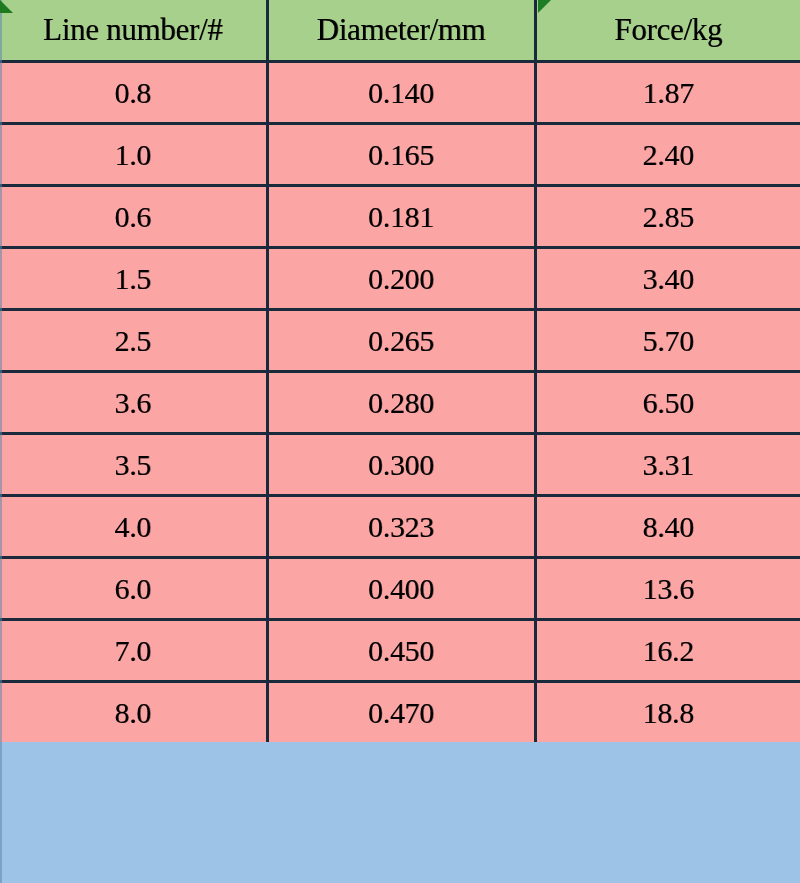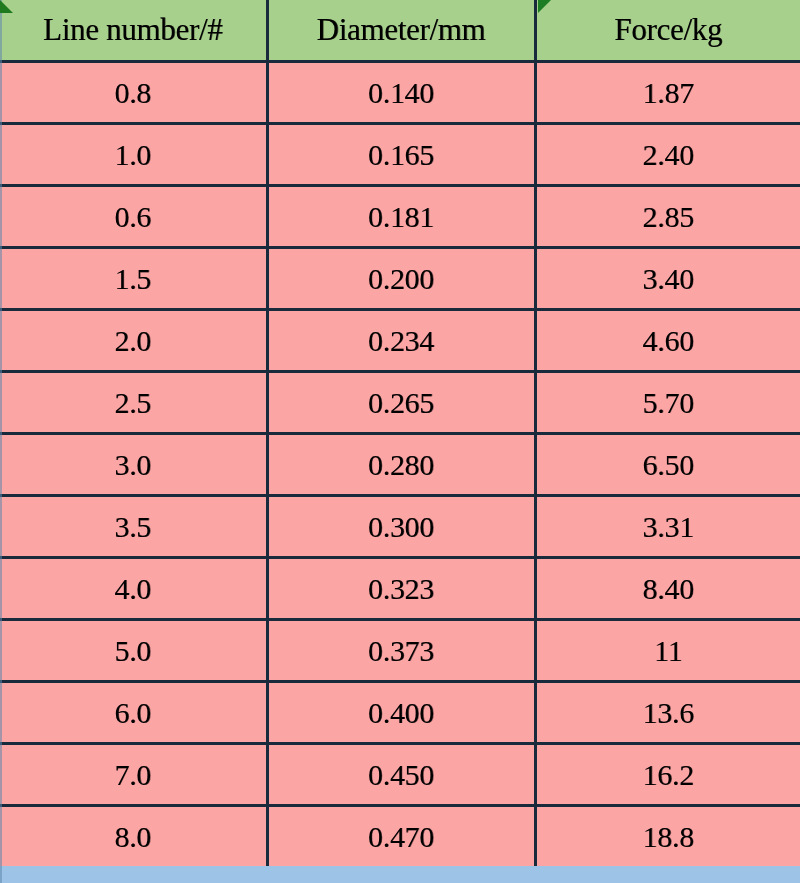--- a/index.html
+++ b/index.html
@@ -137,48 +137,38 @@
         <td>0.6</td>
         <td>0.181</td>
         <td>2.85</td>
       </tr>
       <tr>
         <td>1.5</td>
         <td>0.200</td>
         <td>3.40</td>
       </tr>
       <tr>
-        <td>2.0</td>
-        <td>0.234</td>
-        <td>4.60</td>
-      </tr>
-      <tr>
         <td>2.5</td>
         <td>0.265</td>
         <td>5.70</td>
       </tr>
       <tr>
-        <td>3.0</td>
+        <td>3.6</td>
         <td>0.280</td>
         <td>6.50</td>
       </tr>
       <tr>
         <td>3.5</td>
         <td>0.300</td>
         <td>3.31</td>
       </tr>
       <tr>
         <td>4.0</td>
         <td>0.323</td>
         <td>8.40</td>
-      </tr>
-      <tr>
-        <td>5.0</td>
-        <td>0.373</td>
-        <td>11</td>
       </tr>
       <tr>
         <td>6.0</td>
         <td>0.400</td>
         <td>13.6</td>
       </tr>
       <tr>
         <td>7.0</td>
         <td>0.450</td>
         <td>16.2</td>

